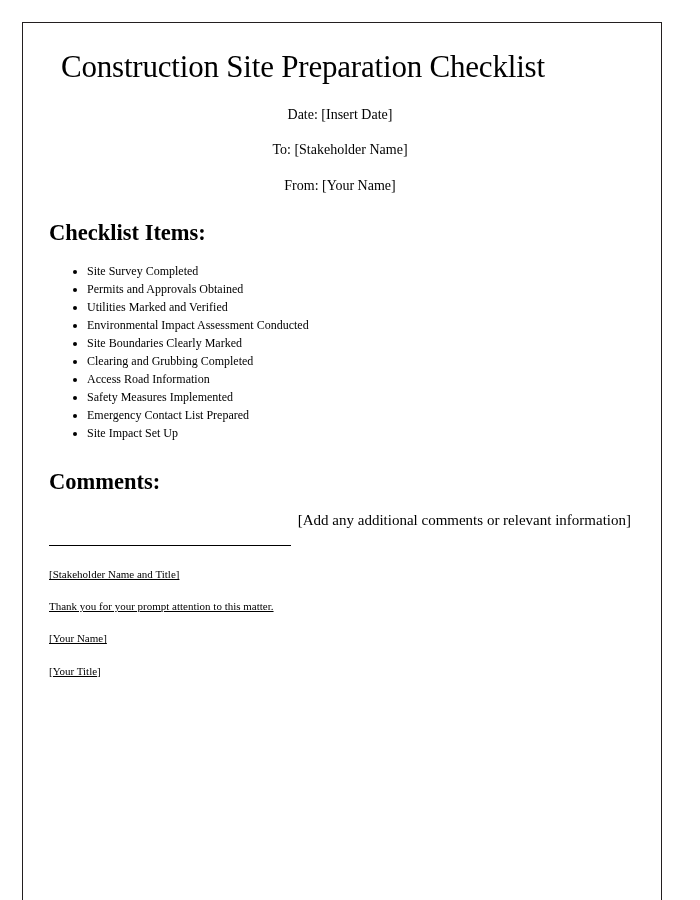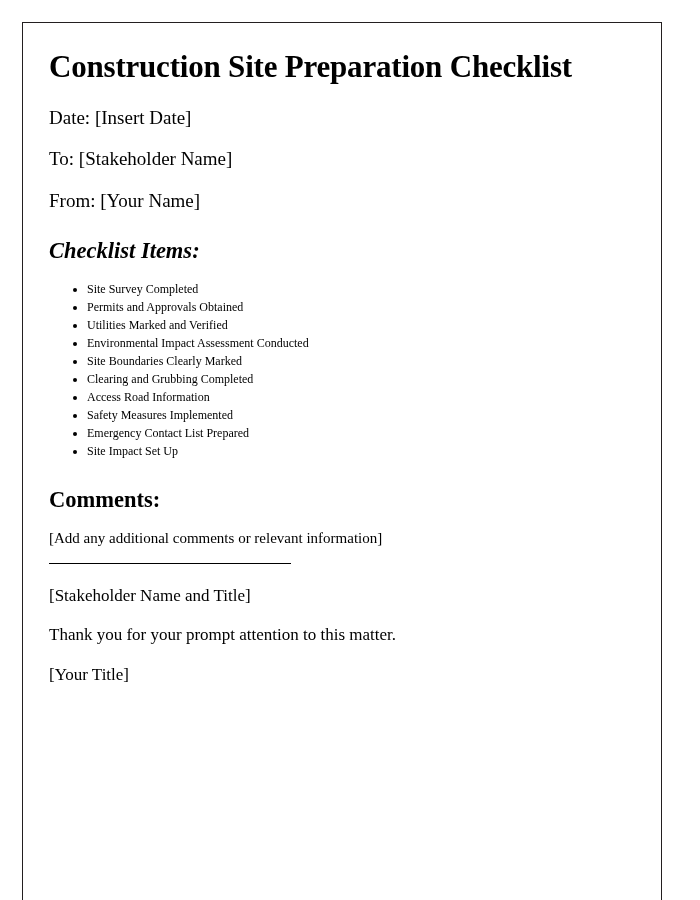--- a/index.html
+++ b/index.html
@@ -25,73 +25,75 @@
     border-top: 1.5px solid #231f20;
     border-right: 1.5px solid #231f20;
     border-bottom: none;
     background: #ffffff;
   }
   #doc {
     padding: 26px 30px 0 26px;
   }
   .doc-title {
     font-size: 31px;
-    font-weight: bold;
+    font-weight: normal;
     line-height: 1.15;
-    margin: 0 0 22px 0;
+    margin: 0 0 22px 12px;
     letter-spacing: -0.2px;
   }
   .meta-line {
-    font-size: 19px;
+    font-size: 14px;
     line-height: 1.2;
     margin: 0 0 19px 0;
+    text-align: center;
   }
   .section-heading {
     font-size: 22.5px;
     font-weight: bold;
     line-height: 1.2;
     margin: 26px 0 16px 0;
   }
   .section-heading.first {
     margin-top: 24px;
-    font-style: italic;
   }
   ul.checklist {
     margin: 0 0 0 0;
     padding: 0 0 0 38px;
     list-style-type: disc;
   }
   ul.checklist li {
     font-size: 12px;
     line-height: 18px;
     margin: 0;
     padding: 0;
   }
   .body-para {
     font-size: 15px;
     line-height: 1.2;
     margin: 0 0 19px 0;
+    text-align: right;
   }
   .comments-para {
     margin-top: 0;
     margin-bottom: 4px;
   }
   .approval-intro {
     margin-bottom: 18px;
   }
   .sign-line {
     width: 242px;
     height: 0;
     border-top: 1.6px solid #000000;
     margin: 16px 0 22px 0;
   }
   .closing-para {
-    font-size: 17px;
+    font-size: 11px;
     line-height: 1.2;
     margin: 0 0 19px 0;
+    text-decoration: underline;
   }
 </style>
 </head>
 <body>
 
 <div id="page">
   <div id="doc">
 
     <h1 class="doc-title">Construction Site Preparation Checklist</h1>
 
@@ -118,16 +120,17 @@
 
     <p class="body-para comments-para">[Add any additional comments or relevant information]</p>
 
 
 
     <div class="sign-line"></div>
 
     <p class="closing-para">[Stakeholder Name and Title]</p>
 
     <p class="closing-para">Thank you for your prompt attention to this matter.</p>
+    <p class="closing-para">[Your Name]</p>
     <p class="closing-para">[Your Title]</p>
 
   </div>
 </div>
 
 </body></html>

